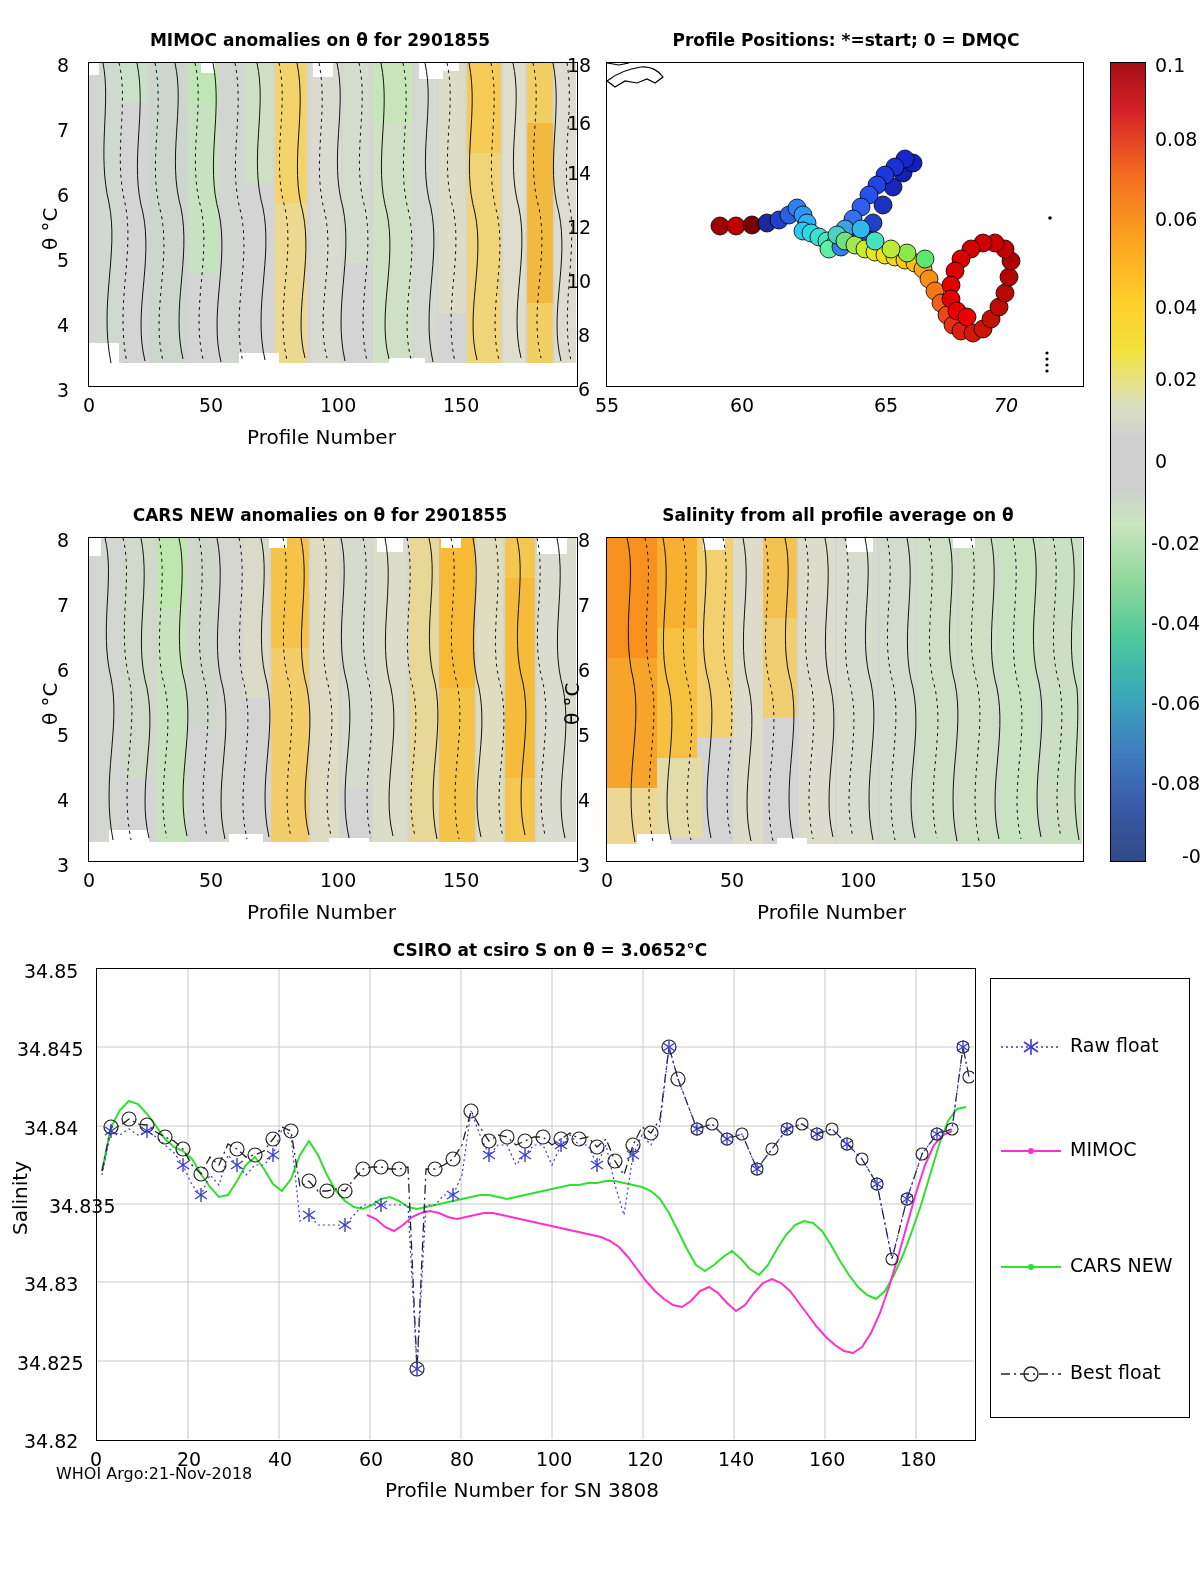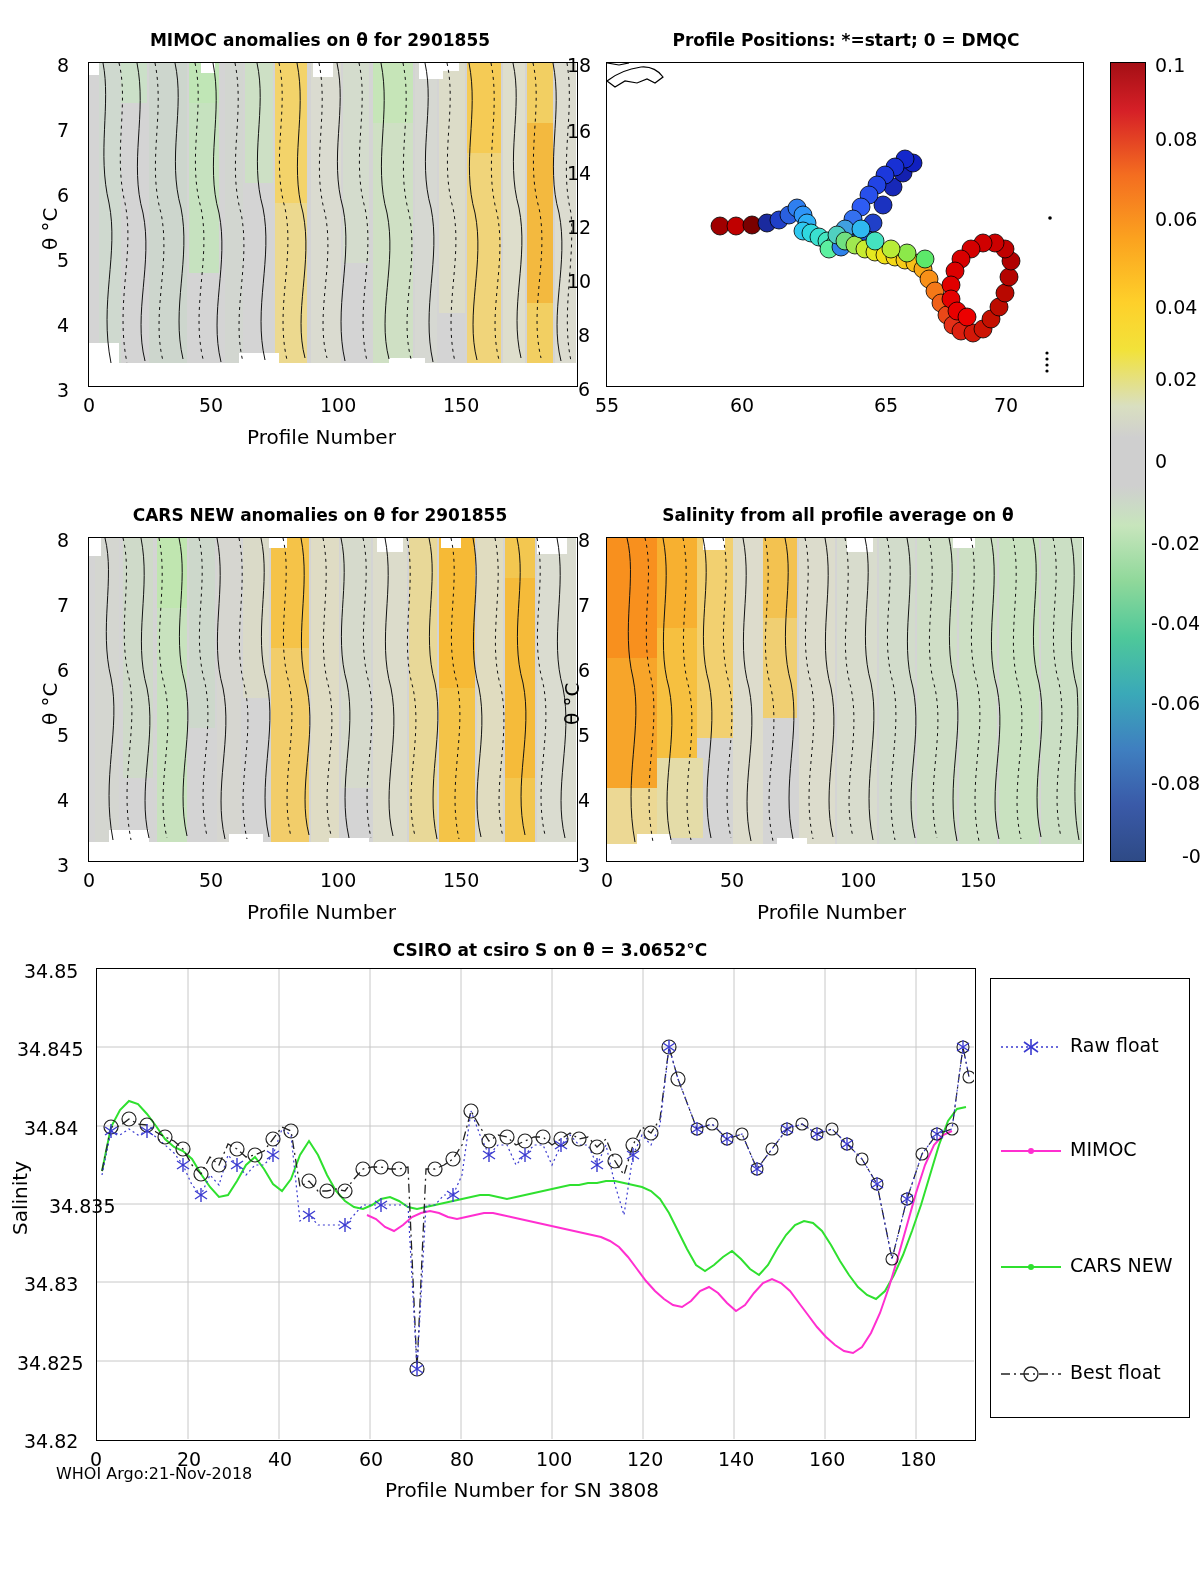--- a/index.html
+++ b/index.html
@@ -254,30 +254,30 @@
       </g>
 
       <g stroke="#fff" stroke-width="2.2">
         <line x1="200" y1="106" x2="200" y2="126"></line>
         <line x1="191" y1="111" x2="209" y2="121"></line>
         <line x1="191" y1="121" x2="209" y2="111"></line>
       </g>
     </svg>
   </div>
   <div class="tick-lbl" style="left:567px; top:54px;">18</div>
-  <div class="tick-lbl" style="left:567px; top:120px;">16</div>
+  <div class="tick-lbl" style="left:567px; top:112px;">16</div>
   <div class="tick-lbl" style="left:567px; top:162px;">14</div>
   <div class="tick-lbl" style="left:567px; top:216px;">12</div>
   <div class="tick-lbl" style="left:567px; top:270px;">10</div>
   <div class="tick-lbl" style="left:578px; top:324px;">8</div>
   <div class="tick-lbl" style="left:578px; top:378px;">6</div>
   <div class="tick-lbl" style="left:595px; top:394px;">55</div>
   <div class="tick-lbl" style="left:730px; top:394px;">60</div>
   <div class="tick-lbl" style="left:862px; top:394px;margin-left:12px;">65</div>
-  <div class="tick-lbl" style="left:994px; top:394px;">70</div>
+  <div class="tick-lbl" style="left:994px; top:394px;font-style:italic;">70</div>
 </div>
 
 <div class="panel">
   <div class="cbar-box" style="left:1110px; top:62px; width:36px; height:800px;
               background: linear-gradient(to bottom,
                 #a50f15 0%,
                 #d62027 6%,
                 #f46d20 14%,
                 #fba21f 22%,
                 #fed02a 30%,

